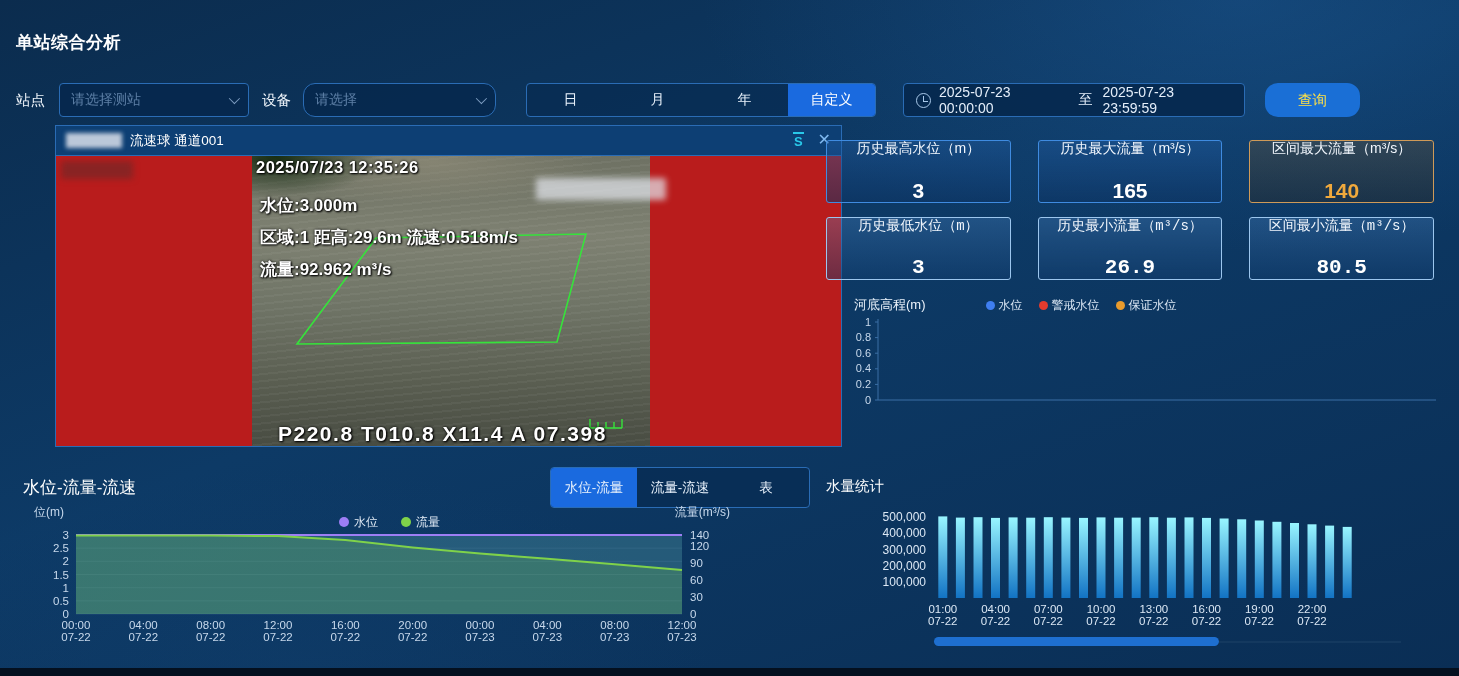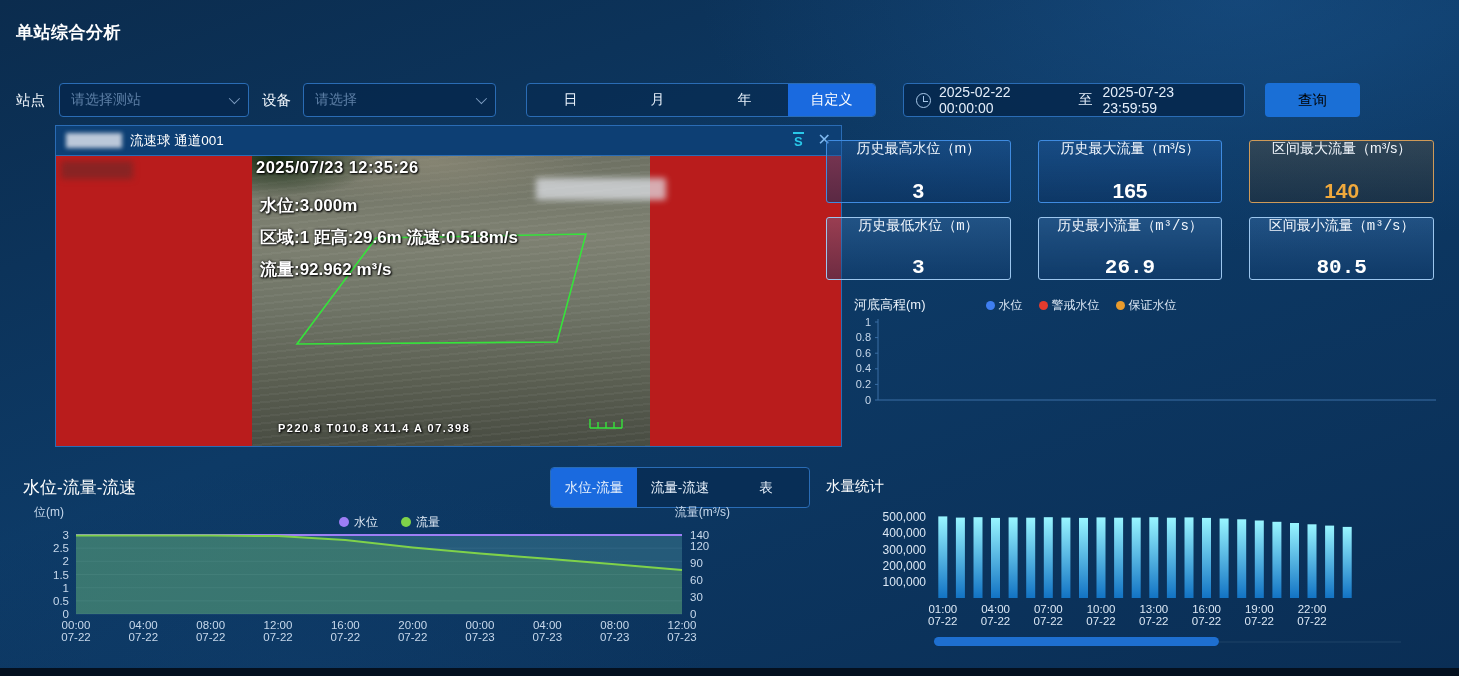--- a/index.html
+++ b/index.html
@@ -10,62 +10,62 @@
   }
   .app{position:relative;width:1459px;height:676px;
     background:
       radial-gradient(900px 420px at 85% 0%, rgba(35,100,165,.35), transparent 60%),
       radial-gradient(600px 300px at 20% 100%, rgba(20,70,120,.25), transparent 70%),
       linear-gradient(160deg,#0b2c4e 0%,#0d3a66 45%,#0a2e55 100%);
   }
   .app::after{content:"";position:absolute;left:0;right:0;bottom:0;height:8px;background:#04101f;}
 
   
-  .header{position:absolute;left:0;top:6px;width:100%;height:48px;padding:15px 16px;}
+  .header{position:absolute;left:0;top:16px;width:100%;height:48px;padding:15px 16px;}
   .page-title{font-size:17px;font-weight:bold;letter-spacing:.5px;color:#ffffff;}
 
   
   .filter-row{position:absolute;left:16px;top:83px;right:16px;height:34px;display:flex;align-items:center;}
   .flabel{font-size:14.5px;color:#f0f6fc;white-space:nowrap;}
   .lbl-device{margin-left:13px;}
   .select{height:34px;background:rgba(6,40,78,.9);border:1px solid #2a6cb5;border-radius:4px;
     display:flex;align-items:center;justify-content:space-between;padding:0 11px;font-size:14px;color:#5d7fa6;cursor:pointer;}
   .sel-station{width:190px;margin-left:14px;}
-  .sel-device{width:193px;margin-left:12px;}
+  .sel-device{width:193px;margin-left:12px;border-radius:12px;}
   .chev{width:8px;height:8px;border-right:1.5px solid #7d9cc0;border-bottom:1.5px solid #7d9cc0;transform:rotate(45deg) translateY(-2px);}
   .segmented{width:350px;height:34px;margin-left:30px;border:1px solid #2a6cb5;border-radius:4px;display:flex;overflow:hidden;background:rgba(6,40,78,.55);}
   .seg{flex:1;display:flex;align-items:center;justify-content:center;font-size:14px;color:#e8f1fb;cursor:pointer;}
   .seg.active{background:#1a6adf;color:#fff;}
   .daterange{width:342px;height:34px;margin-left:27px;border:1px solid #2a6cb5;border-radius:4px;background:rgba(6,40,78,.9);
     display:flex;align-items:center;padding:0 12px;gap:8px;font-size:14px;color:#e4eefa;cursor:pointer;}
   .clock{width:15px;height:15px;border:1.5px solid #a9c9ea;border-radius:50%;position:relative;flex:none;}
   .clock::after{content:"";position:absolute;left:5.5px;top:2.5px;width:4px;height:5px;border-left:1.5px solid #a9c9ea;border-bottom:1.5px solid #a9c9ea;}
   .dr-sep{margin:0 2px;}
-  .query-btn{width:95px;height:34px;margin-left:20px;background:#1a6fd6;border:none;border-radius:4px;color:#000000;font-size:14.5px;cursor:pointer;}
+  .query-btn{width:95px;height:34px;margin-left:20px;background:#1a6fd6;border:none;border-radius:13px;color:#fde047;font-size:14.5px;cursor:pointer;}
 
   
   .video-panel{position:absolute;left:23px;top:125px;width:787px;height:322px;border:1px solid #2a6cb5;background:#000;margin-left:32px;}
   .video-header{height:30px;background:#0d3f74;border-bottom:1px solid #2a6cb5;display:flex;align-items:center;padding:0 10px;gap:8px;}
   .video-title{font-size:13.5px;color:#fff;}
   .video-actions{margin-left:auto;display:flex;align-items:center;gap:14px;}
   .stream-icon{color:#29c8e9;font-weight:bold;font-size:13px;border-top:2px solid #29c8e9;line-height:1.1;padding:1px 1px 0;cursor:pointer;}
   .close-icon{color:#7fb8f0;font-size:16px;line-height:1;cursor:pointer;}
   .video-body{position:relative;height:290px;background:#b91c1c;overflow:hidden;}
   .water{position:absolute;left:196px;top:0;width:398px;height:290px;
     background:
       radial-gradient(150px 60px at 6% 0%, rgba(18,42,14,.95), transparent 70%),
       radial-gradient(220px 55px at 45% 2%, rgba(152,147,126,.55), transparent 75%),
       repeating-linear-gradient(174deg, rgba(255,255,255,.045) 0 2px, transparent 2px 7px),
       linear-gradient(180deg,#6e7163 0%,#7e8172 28%,#6f7466 52%,#5a5e51 78%,#484c42 100%);
   }
   .water svg{position:absolute;left:0;top:0;width:100%;height:100%;}
   .osd{position:absolute;color:#fff;font-weight:bold;text-shadow:0 0 3px #000,1px 1px 2px #000;white-space:nowrap;}
   .osd-time{left:200px;top:2px;font-size:16.5px;letter-spacing:.5px;}
   .osd-lines{left:204px;top:34px;font-size:17px;line-height:32px;}
-  .osd-bottom{left:222px;top:266px;font-size:11px;letter-spacing:1.5px;}
+  .osd-bottom{left:222px;top:266px;font-size:21px;letter-spacing:1.5px;}
   .redact{position:absolute;filter:blur(3px);border-radius:2px;}
   .redact-title{position:static;display:inline-block;width:56px;height:15px;background:rgba(218,225,235,.85);filter:blur(2px);flex:none;}
   .redact-corner{left:5px;top:5px;width:72px;height:18px;background:rgba(128,36,36,.85);}
   .redact-top{left:480px;top:22px;width:130px;height:22px;background:rgba(226,229,236,.72);}
 
   
   .stats-grid{position:absolute;left:826px;top:140px;width:608px;display:grid;grid-template-columns:repeat(3,1fr);gap:14px 27px;}
   .stat-card{height:63px;border-radius:3px;text-align:center;display:flex;flex-direction:column;justify-content:center;gap:21px;
     background:linear-gradient(180deg, rgba(35,96,168,.40), rgba(13,52,100,.55));}
   .stat-card.blue{border:1px solid #3f8be0;}
@@ -119,21 +119,21 @@
       <span class="chev"></span>
     </div>
     <div class="segmented">
         <div class="seg">日</div>
         <div class="seg">月</div>
         <div class="seg">年</div>
         <div class="seg active">自定义</div>
       </div>
     <div class="daterange">
       <span class="clock"></span>
-      <span>2025-02-22 00:00:00</span>
+      <span>2025-07-23 00:00:00</span>
       <span class="dr-sep">至</span>
       <span>2025-07-23 23:59:59</span>
     </div>
     <button class="query-btn">查询</button>
   </div>
 
   <div class="video-panel">
     <div class="video-header">
       <span class="redact-title"></span>
       <span class="video-title">流速球 通道001</span>

